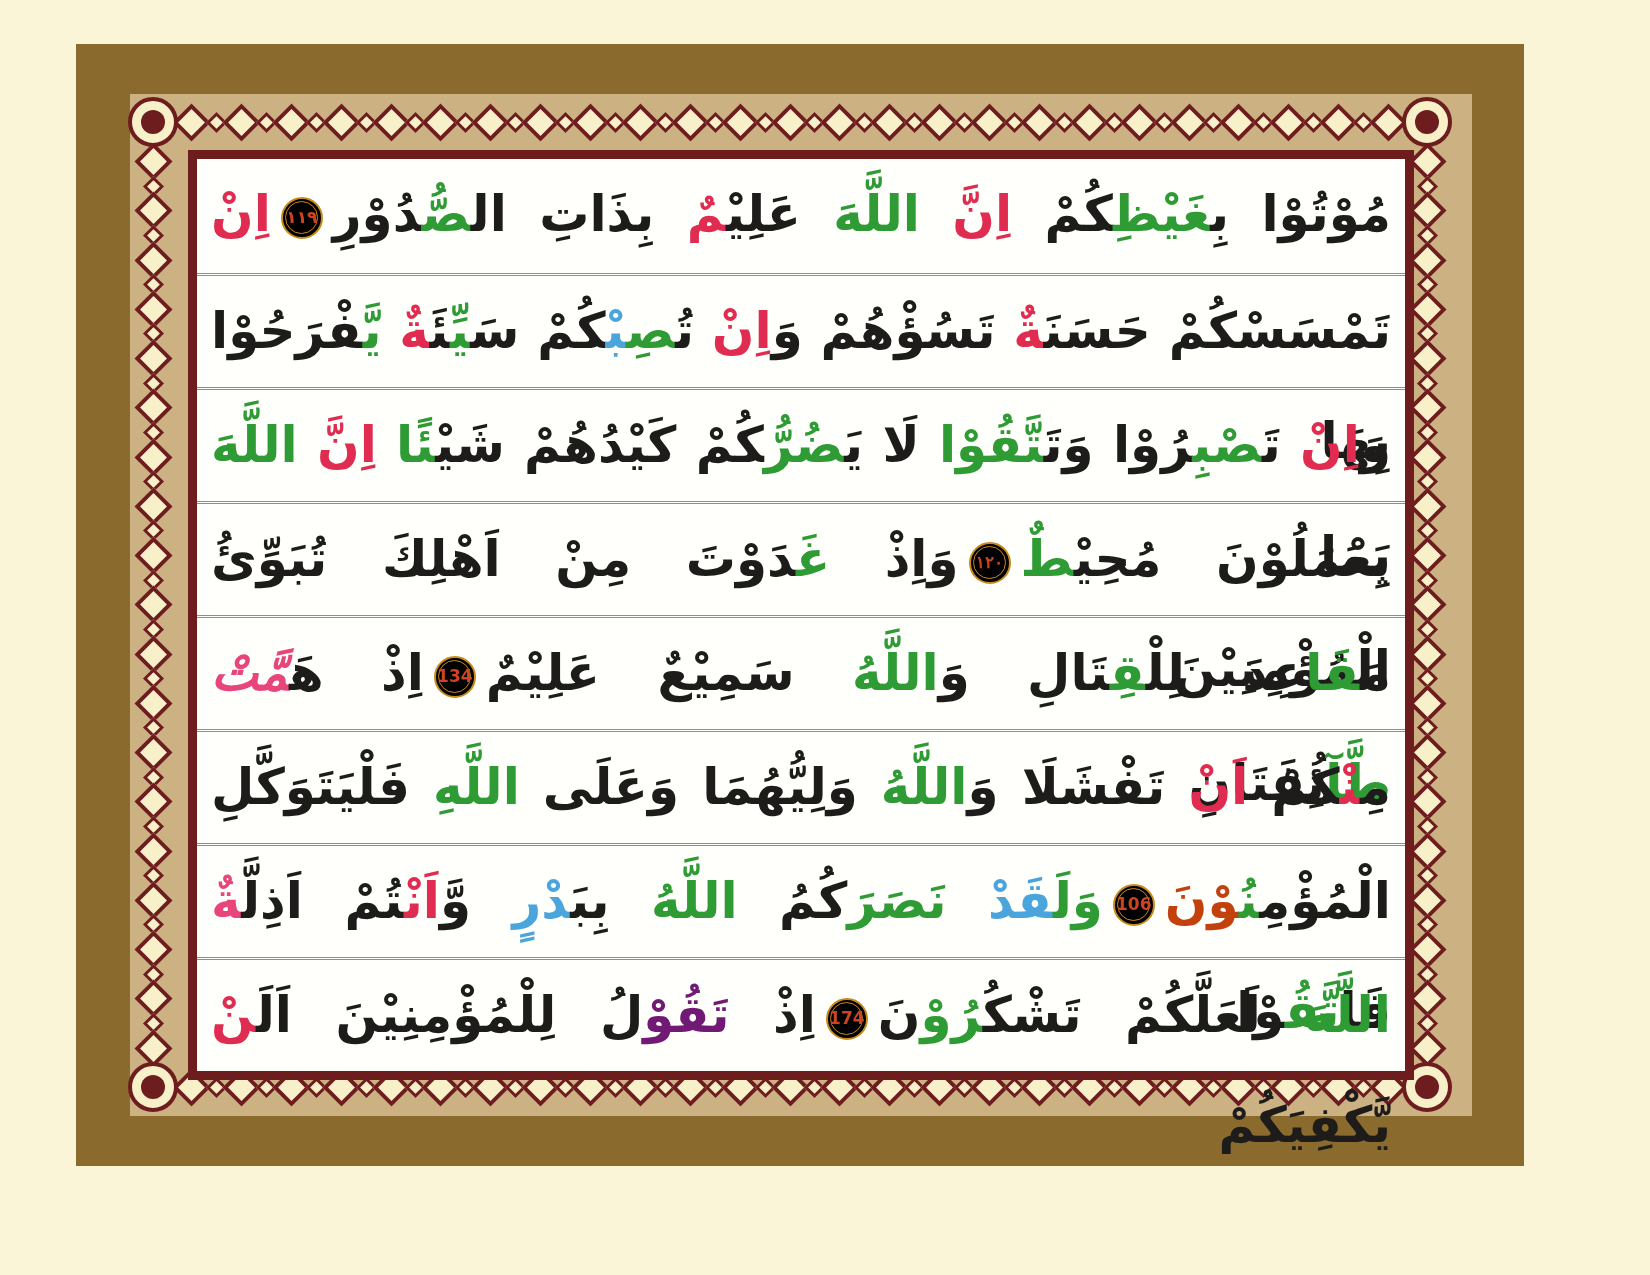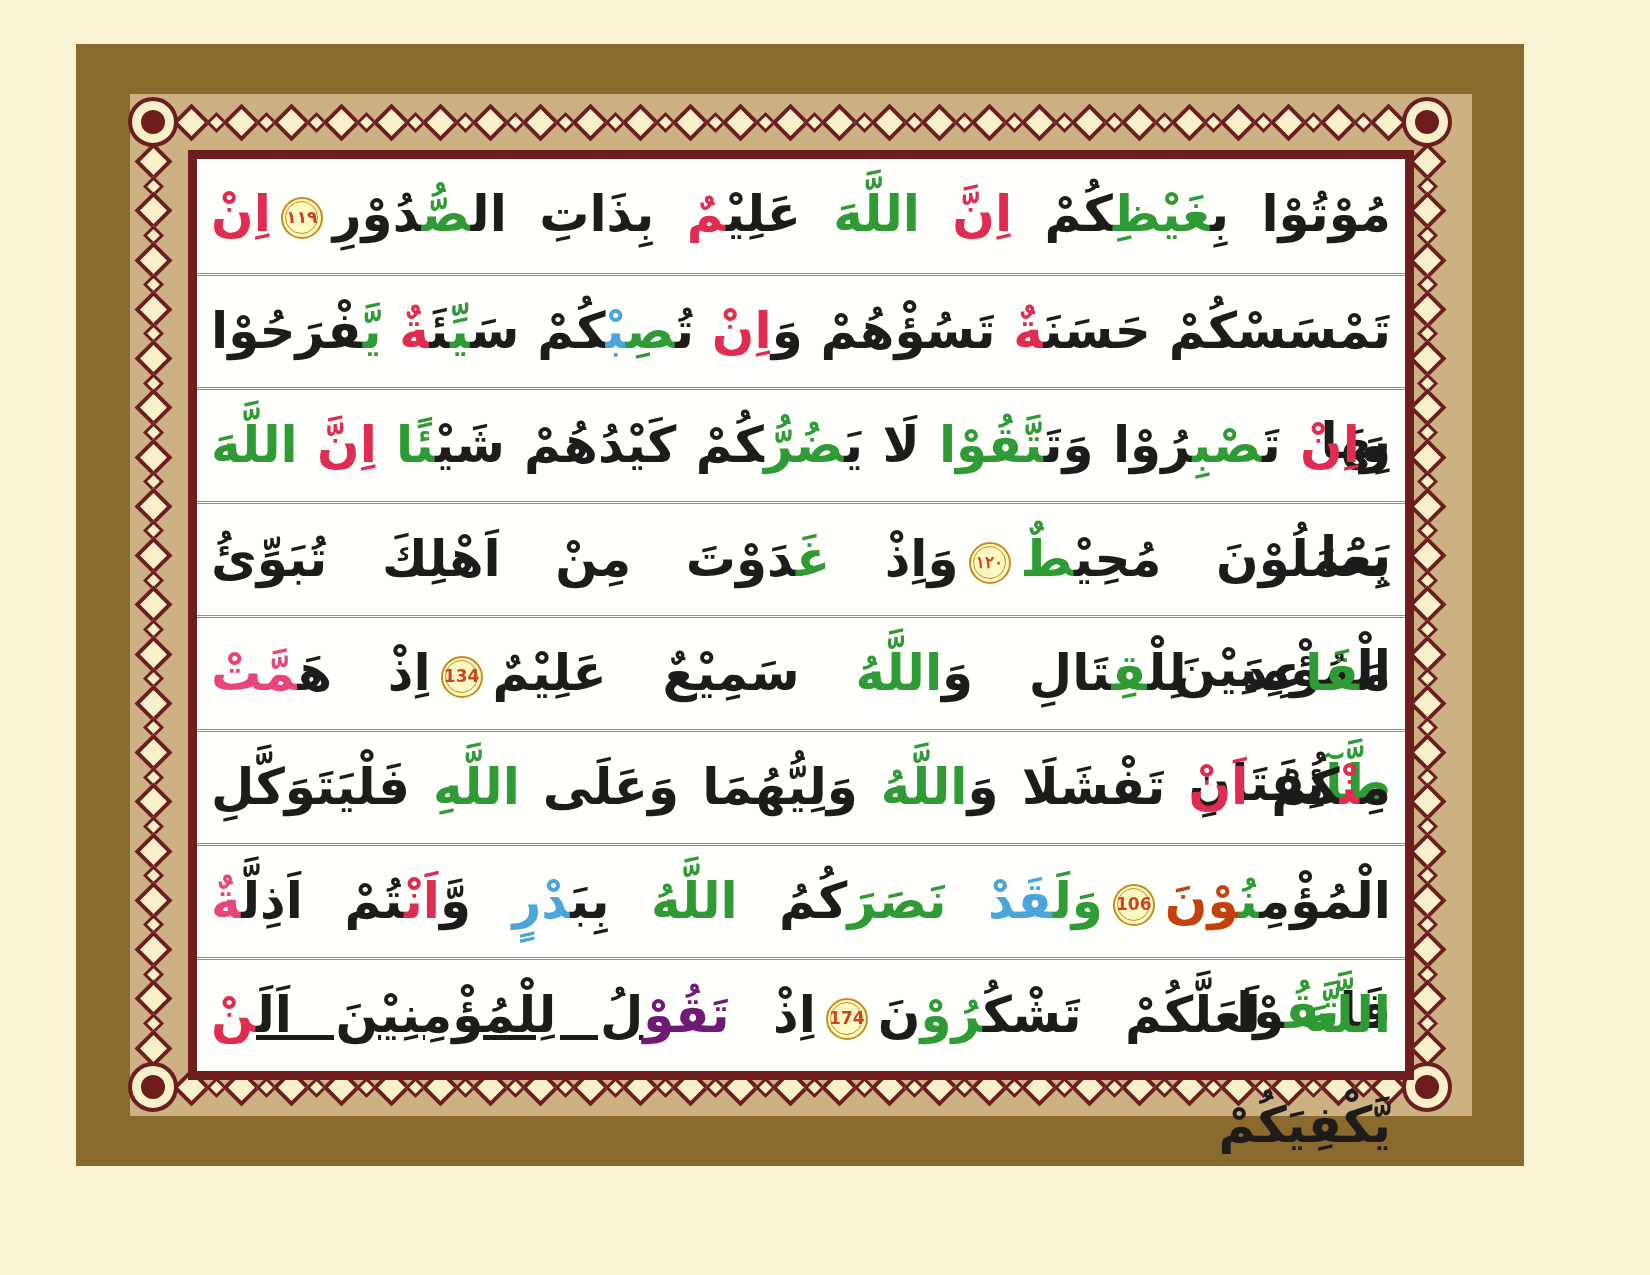--- a/index.html
+++ b/index.html
@@ -71,21 +71,21 @@
     text-align:justify;text-align-last:justify;
     color:#1d1c1a;
   }
   .qline + .qline{border-top:3px double var(--separator-gray);}
   .seg{white-space:pre-wrap;}
   .vmark{
     display:inline-flex;align-items:center;justify-content:center;
     width:42px;height:42px;box-sizing:border-box;
     margin:0 10px;vertical-align:middle;
     border:2.5px solid #c98a1e;border-radius:50%;
-    background:#fef9c3;
+    background:#000000;
   }
   .vmark-in{
     display:flex;align-items:center;justify-content:center;
     width:33px;height:33px;box-sizing:border-box;
     border:1.8px solid #c98a1e;border-radius:50%;
     font-size:17px;line-height:1;font-weight:bold;
     color:#cc4422;
   }
 </style>
 </head>
@@ -286,23 +286,23 @@
         <div class="qline"><span class="seg" style="color: rgb(29, 28, 26);">مُوْتُوْا بِ‍</span><span class="seg" style="color: rgb(47, 155, 53);">‍غَيْظِ‍</span><span class="seg" style="color: rgb(29, 28, 26);">‍كُمْ </span><span class="seg" style="color: rgb(224, 44, 80);">اِنَّ </span><span class="seg" style="color: rgb(47, 155, 53);">اللَّهَ </span><span class="seg" style="color: rgb(29, 28, 26);">عَلِيْ‍</span><span class="seg" style="color: rgb(224, 44, 80);">‍مٌ </span><span class="seg" style="color: rgb(29, 28, 26);">بِذَاتِ ال‍</span><span class="seg" style="color: rgb(47, 155, 53);">‍صُّ‍</span><span class="seg" style="color: rgb(29, 28, 26);">‍دُوْرِ</span><span class="vmark" style="border-color: rgb(201, 138, 30);">
             <span class="vmark-in" style="border-color: rgb(201, 138, 30); color: rgb(204, 68, 34);">١١٩</span>
           </span><span class="seg" style="color: rgb(224, 44, 80);">اِنْ</span></div>
         <div class="qline"><span class="seg" style="color: rgb(29, 28, 26);">تَمْسَسْكُمْ حَسَنَ‍</span><span class="seg" style="color: rgb(224, 44, 80);">‍ةٌ </span><span class="seg" style="color: rgb(29, 28, 26);">تَسُؤْهُمْ وَ</span><span class="seg" style="color: rgb(224, 44, 80);">اِنْ </span><span class="seg" style="color: rgb(29, 28, 26);">تُ‍</span><span class="seg" style="color: rgb(47, 155, 53);">‍صِ‍</span><span class="seg" style="color: rgb(74, 165, 221);">‍بْ‍</span><span class="seg" style="color: rgb(29, 28, 26);">‍كُمْ سَ‍</span><span class="seg" style="color: rgb(47, 155, 53);">‍يِّ‍</span><span class="seg" style="color: rgb(29, 28, 26);">‍ئَ‍</span><span class="seg" style="color: rgb(224, 44, 80);">‍ةٌ </span><span class="seg" style="color: rgb(47, 155, 53);">يَّ‍</span><span class="seg" style="color: rgb(29, 28, 26);">‍فْرَحُوْا بِهَا</span></div>
         <div class="qline"><span class="seg" style="color: rgb(29, 28, 26);">وَ</span><span class="seg" style="color: rgb(224, 44, 80);">اِنْ </span><span class="seg" style="color: rgb(29, 28, 26);">تَ‍</span><span class="seg" style="color: rgb(47, 155, 53);">‍صْبِ‍</span><span class="seg" style="color: rgb(29, 28, 26);">‍رُوْا وَتَ‍</span><span class="seg" style="color: rgb(47, 155, 53);">‍تَّقُوْا </span><span class="seg" style="color: rgb(29, 28, 26);">لَا يَ‍</span><span class="seg" style="color: rgb(47, 155, 53);">‍ضُرُّ‍</span><span class="seg" style="color: rgb(29, 28, 26);">‍كُمْ كَيْدُهُمْ شَيْ‍</span><span class="seg" style="color: rgb(47, 155, 53);">‍ئًا </span><span class="seg" style="color: rgb(224, 44, 80);">اِنَّ </span><span class="seg" style="color: rgb(47, 155, 53);">اللَّهَ </span><span class="seg" style="color: rgb(29, 28, 26);">بِمَا</span></div>
         <div class="qline"><span class="seg" style="color: rgb(29, 28, 26);">يَعْمَلُوْنَ مُحِيْ‍</span><span class="seg" style="color: rgb(47, 155, 53);">‍طٌ</span><span class="vmark" style="border-color: rgb(201, 138, 30); font-family: Liberation Serif, serif;">
             <span class="vmark-in" style="border-color: rgb(201, 138, 30); color: rgb(204, 68, 34);">١٢٠</span>
           </span><span class="seg" style="color: rgb(29, 28, 26);">وَاِذْ </span><span class="seg" style="color: rgb(47, 155, 53);">غَ‍</span><span class="seg" style="color: rgb(29, 28, 26);">‍دَوْتَ مِنْ اَهْلِكَ تُبَوِّئُ الْمُؤْمِنِيْنَ</span></div>
         <div class="qline"><span class="seg" style="color: rgb(29, 28, 26);">مَ‍</span><span class="seg" style="color: rgb(47, 155, 53);">‍قَا</span><span class="seg" style="color: rgb(29, 28, 26);">عِدَ لِلْ‍</span><span class="seg" style="color: rgb(47, 155, 53);">‍قِ‍</span><span class="seg" style="color: rgb(29, 28, 26);">‍تَالِ وَ</span><span class="seg" style="color: rgb(47, 155, 53);">اللَّهُ </span><span class="seg" style="color: rgb(29, 28, 26);">سَمِيْعٌ عَلِيْمٌ</span><span class="vmark" style="border-color: rgb(201, 138, 30);">
             <span class="vmark-in" style="border-color: rgb(201, 138, 30); color: rgb(204, 68, 34);">134</span>
-          </span><span class="seg" style="color: rgb(29, 28, 26);">اِذْ هَ‍</span><span class="seg" style="color: rgb(232, 69, 124);">‍مَّتْ </span><span class="seg" style="color: rgb(47, 155, 53);">طَّآ</span><span class="seg" style="color: rgb(29, 28, 26);">ئِفَتَانِ</span></div>
+          </span><span class="seg" style="color: rgb(29, 28, 26);">اِذْ هَ‍</span><span class="seg" style="color: rgb(232, 69, 124); font-style: italic;">‍مَّتْ </span><span class="seg" style="color: rgb(47, 155, 53);">طَّآ</span><span class="seg" style="color: rgb(29, 28, 26);">ئِفَتَانِ</span></div>
         <div class="qline"><span class="seg" style="color: rgb(29, 28, 26);">مِ‍</span><span class="seg" style="color: rgb(224, 44, 80);">‍نْ‍</span><span class="seg" style="color: rgb(29, 28, 26);">‍كُمْ </span><span class="seg" style="color: rgb(224, 44, 80);">اَنْ </span><span class="seg" style="color: rgb(29, 28, 26);">تَفْشَلَا وَ</span><span class="seg" style="color: rgb(47, 155, 53);">اللَّهُ </span><span class="seg" style="color: rgb(29, 28, 26);">وَلِيُّهُمَا وَعَلَى </span><span class="seg" style="color: rgb(47, 155, 53);">اللَّهِ </span><span class="seg" style="color: rgb(29, 28, 26);">فَلْيَتَوَكَّلِ</span></div>
         <div class="qline"><span class="seg" style="color: rgb(29, 28, 26);">الْمُؤْمِ‍</span><span class="seg" style="color: rgb(47, 155, 53);">‍نُ‍</span><span class="seg" style="color: #c2410c;">‍وْنَ</span><span class="vmark" style="border-color: rgb(201, 138, 30);">
             <span class="vmark-in" style="border-color: rgb(201, 138, 30); color: rgb(204, 68, 34);">106</span>
           </span><span class="seg" style="color: rgb(47, 155, 53);">وَلَ‍</span><span class="seg" style="color: rgb(74, 165, 221);">‍قَدْ </span><span class="seg" style="color: rgb(47, 155, 53);">نَصَرَ</span><span class="seg" style="color: rgb(29, 28, 26);">كُمُ </span><span class="seg" style="color: rgb(47, 155, 53);">اللَّهُ </span><span class="seg" style="color: rgb(29, 28, 26);">بِبَ‍</span><span class="seg" style="color: rgb(74, 165, 221);">‍دْرٍ </span><span class="seg" style="color: rgb(29, 28, 26);">وَّ</span><span class="seg" style="color: rgb(224, 44, 80);">اَنْ‍</span><span class="seg" style="color: rgb(29, 28, 26);">‍تُمْ اَذِلَّ‍</span><span class="seg" style="color: rgb(232, 69, 124);">‍ةٌ </span><span class="seg" style="color: rgb(29, 28, 26);">فَا</span><span class="seg" style="color: rgb(47, 155, 53);">تَّقُ‍</span><span class="seg" style="color: rgb(29, 28, 26);">‍وْا</span></div>
         <div class="qline"><span class="seg" style="color: rgb(47, 155, 53);">اللَّهَ </span><span class="seg" style="color: rgb(29, 28, 26);">لَعَلَّكُمْ تَشْكُ‍</span><span class="seg" style="color: rgb(47, 155, 53);">‍رُوْ</span><span class="seg" style="color: rgb(29, 28, 26);">نَ</span><span class="vmark" style="border-color: rgb(201, 138, 30);">
             <span class="vmark-in" style="border-color: rgb(201, 138, 30); color: rgb(204, 68, 34);">174</span>
-          </span><span class="seg" style="color: rgb(29, 28, 26);">اِذْ </span><span class="seg" style="color: #701a75;">تَقُوْ</span><span class="seg" style="color: rgb(29, 28, 26); text-decoration: underline;">لُ لِلْمُؤْمِنِيْنَ اَلَ‍</span><span class="seg" style="color: rgb(224, 44, 80);">‍نْ </span><span class="seg" style="color: rgb(29, 28, 26); margin-left: 9px;">يَّكْفِيَكُمْ</span></div>
+          </span><span class="seg" style="color: rgb(29, 28, 26);">اِذْ </span><span class="seg" style="color: #701a75;">تَقُوْ</span><span class="seg" style="color: rgb(29, 28, 26);">لُ لِلْمُؤْمِنِيْنَ اَلَ‍</span><span class="seg" style="color: rgb(224, 44, 80);">‍نْ </span><span class="seg" style="color: rgb(29, 28, 26); margin-left: 9px;">يَّكْفِيَكُمْ</span></div>
       </div>
   </div>
 </div>
 
 </body></html>

